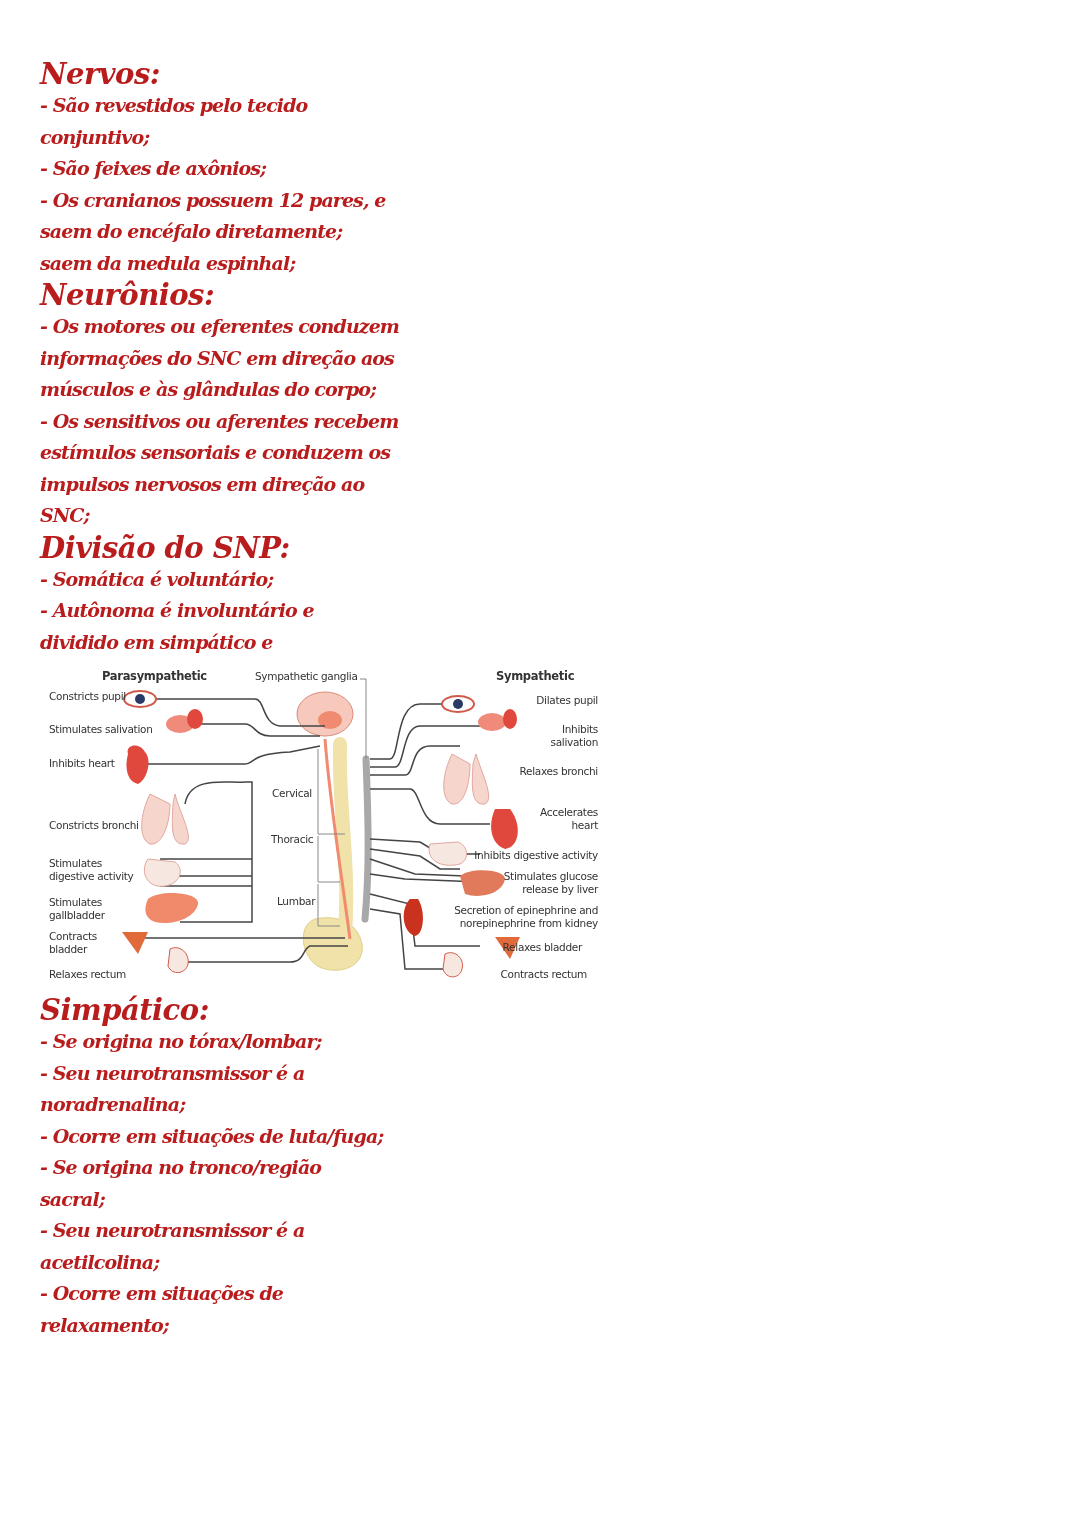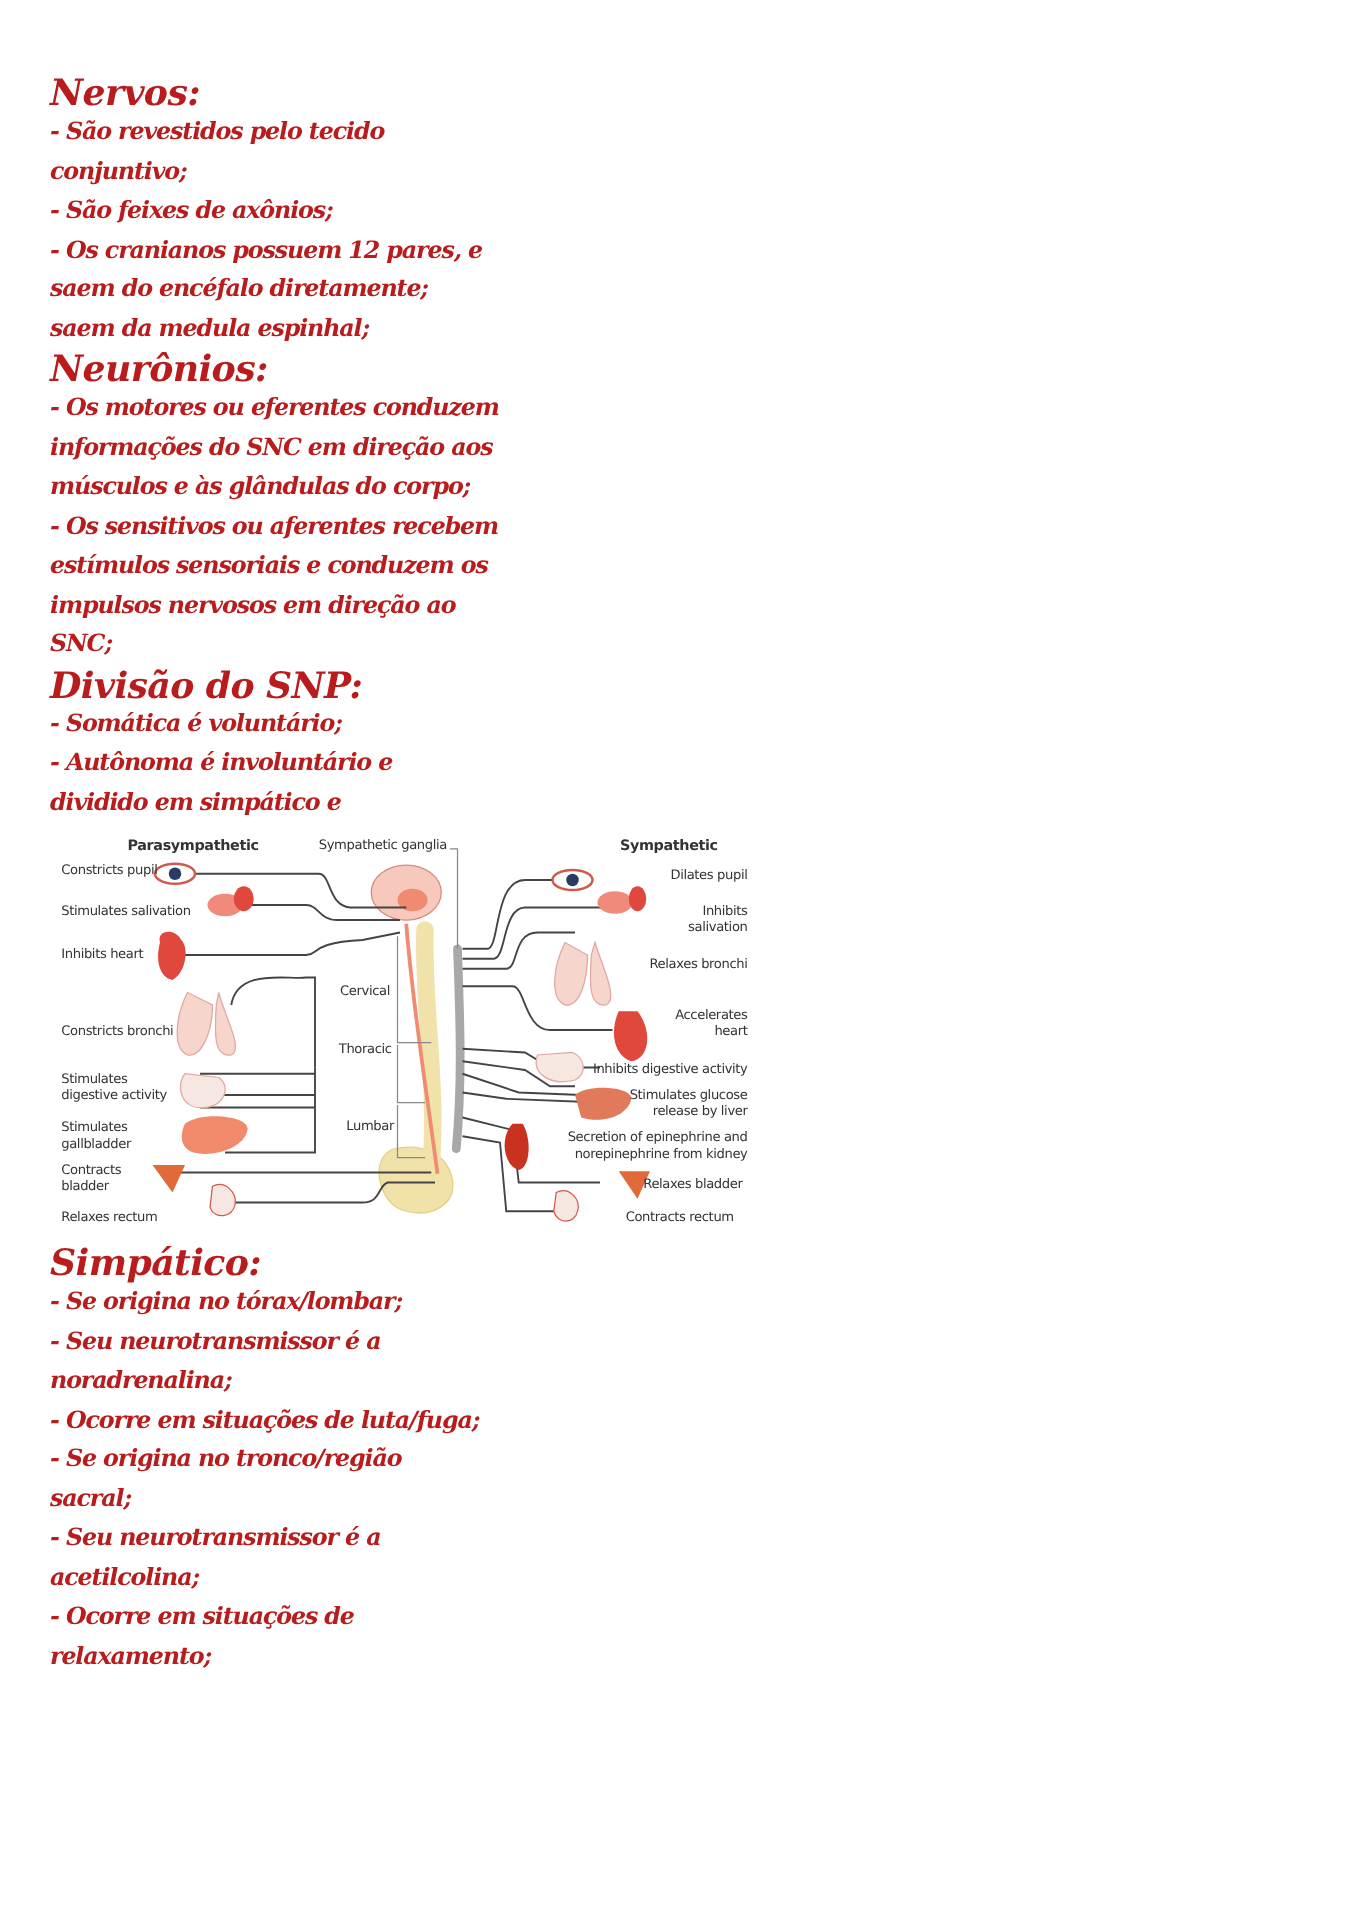--- a/index.html
+++ b/index.html
@@ -146,21 +146,21 @@
     <span class="lbl" style="left:9px; top:266px; width:60px; white-space:normal;">Contracts bladder</span>
     <span class="lbl" style="left:9px; top:304px;">Relaxes rectum</span>
 
     <span class="lbl r" style="right:2px; top:30px;">Dilates pupil</span>
     <span class="lbl r" style="right:2px; top:59px; width:60px; white-space:normal;">Inhibits salivation</span>
     <span class="lbl r" style="right:2px; top:101px;">Relaxes bronchi</span>
     <span class="lbl r" style="right:2px; top:142px; width:70px; white-space:normal;">Accelerates heart</span>
     <span class="lbl r" style="right:2px; top:185px;">Inhibits digestive activity</span>
     <span class="lbl r" style="right:2px; top:206px; width:100px; white-space:normal;">Stimulates glucose release by liver</span>
     <span class="lbl r" style="right:2px; top:240px; width:150px; white-space:normal;">Secretion of epinephrine and norepinephrine from kidney</span>
-    <span class="lbl r" style="right:6px; top:277px;padding-left:36px;">Relaxes bladder</span>
+    <span class="lbl r" style="right:18px; top:277px;padding-left:36px;">Relaxes bladder</span>
     <span class="lbl r" style="right:13px; top:304px;">Contracts rectum</span>
   </div>
 
   <div>
     <p class="heading">Simpático:</p>
     <p class="line">- Se origina no tórax/lombar;</p>
     <p class="line">- Seu neurotransmissor é a</p>
     <p class="line">noradrenalina;</p>
     <p class="line">- Ocorre em situações de luta/fuga;</p>
   </div>

